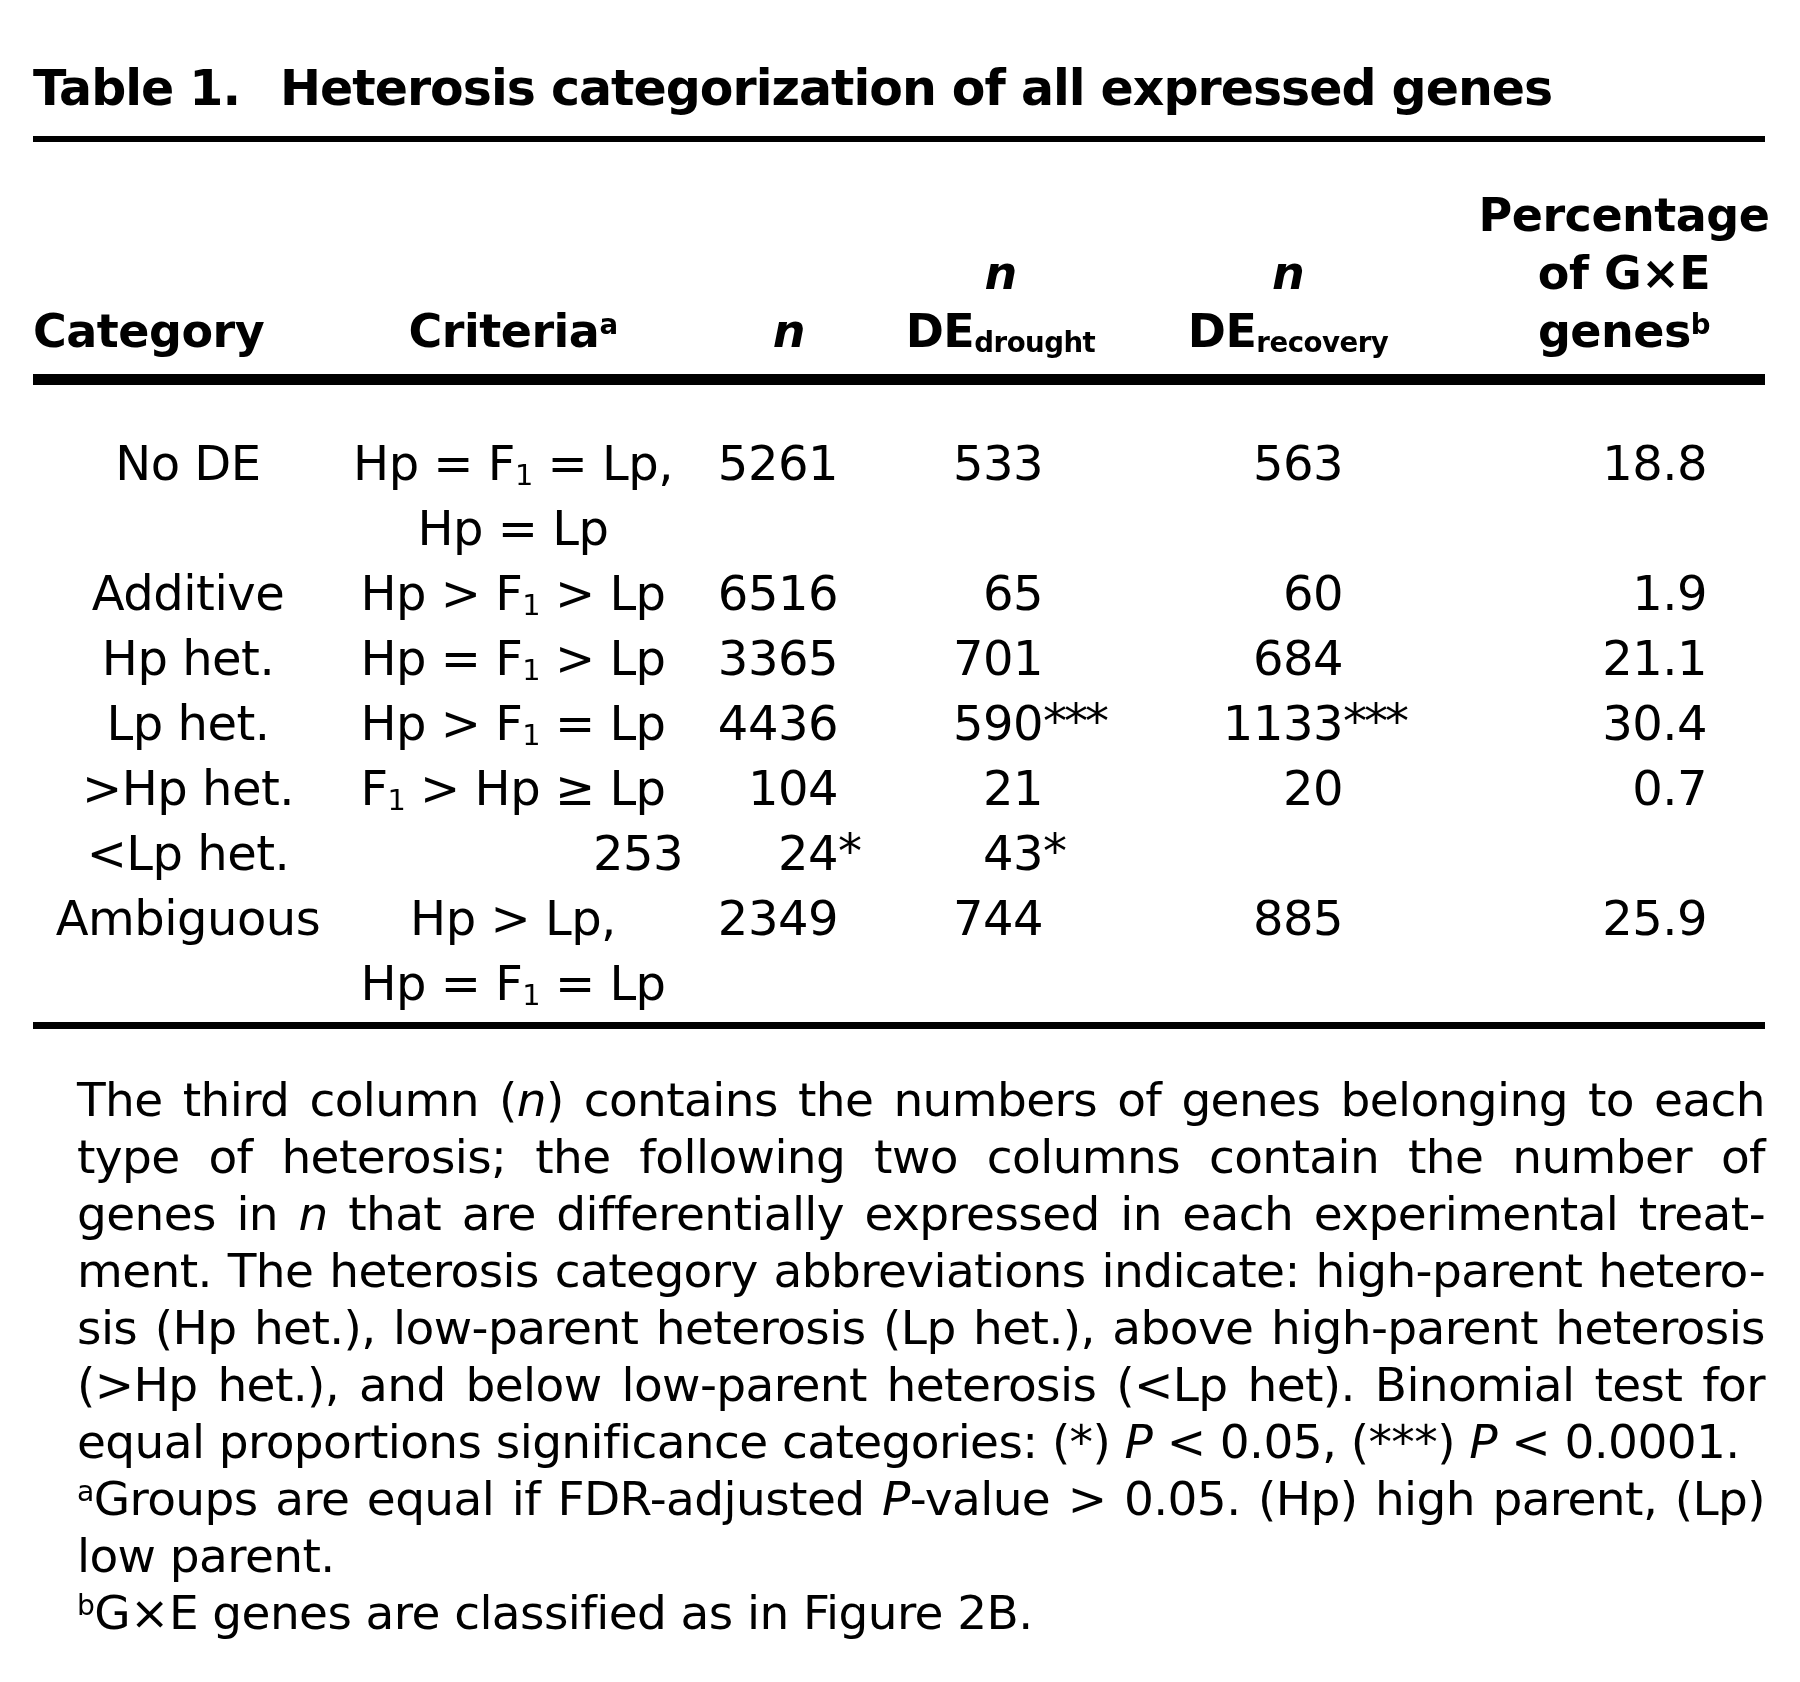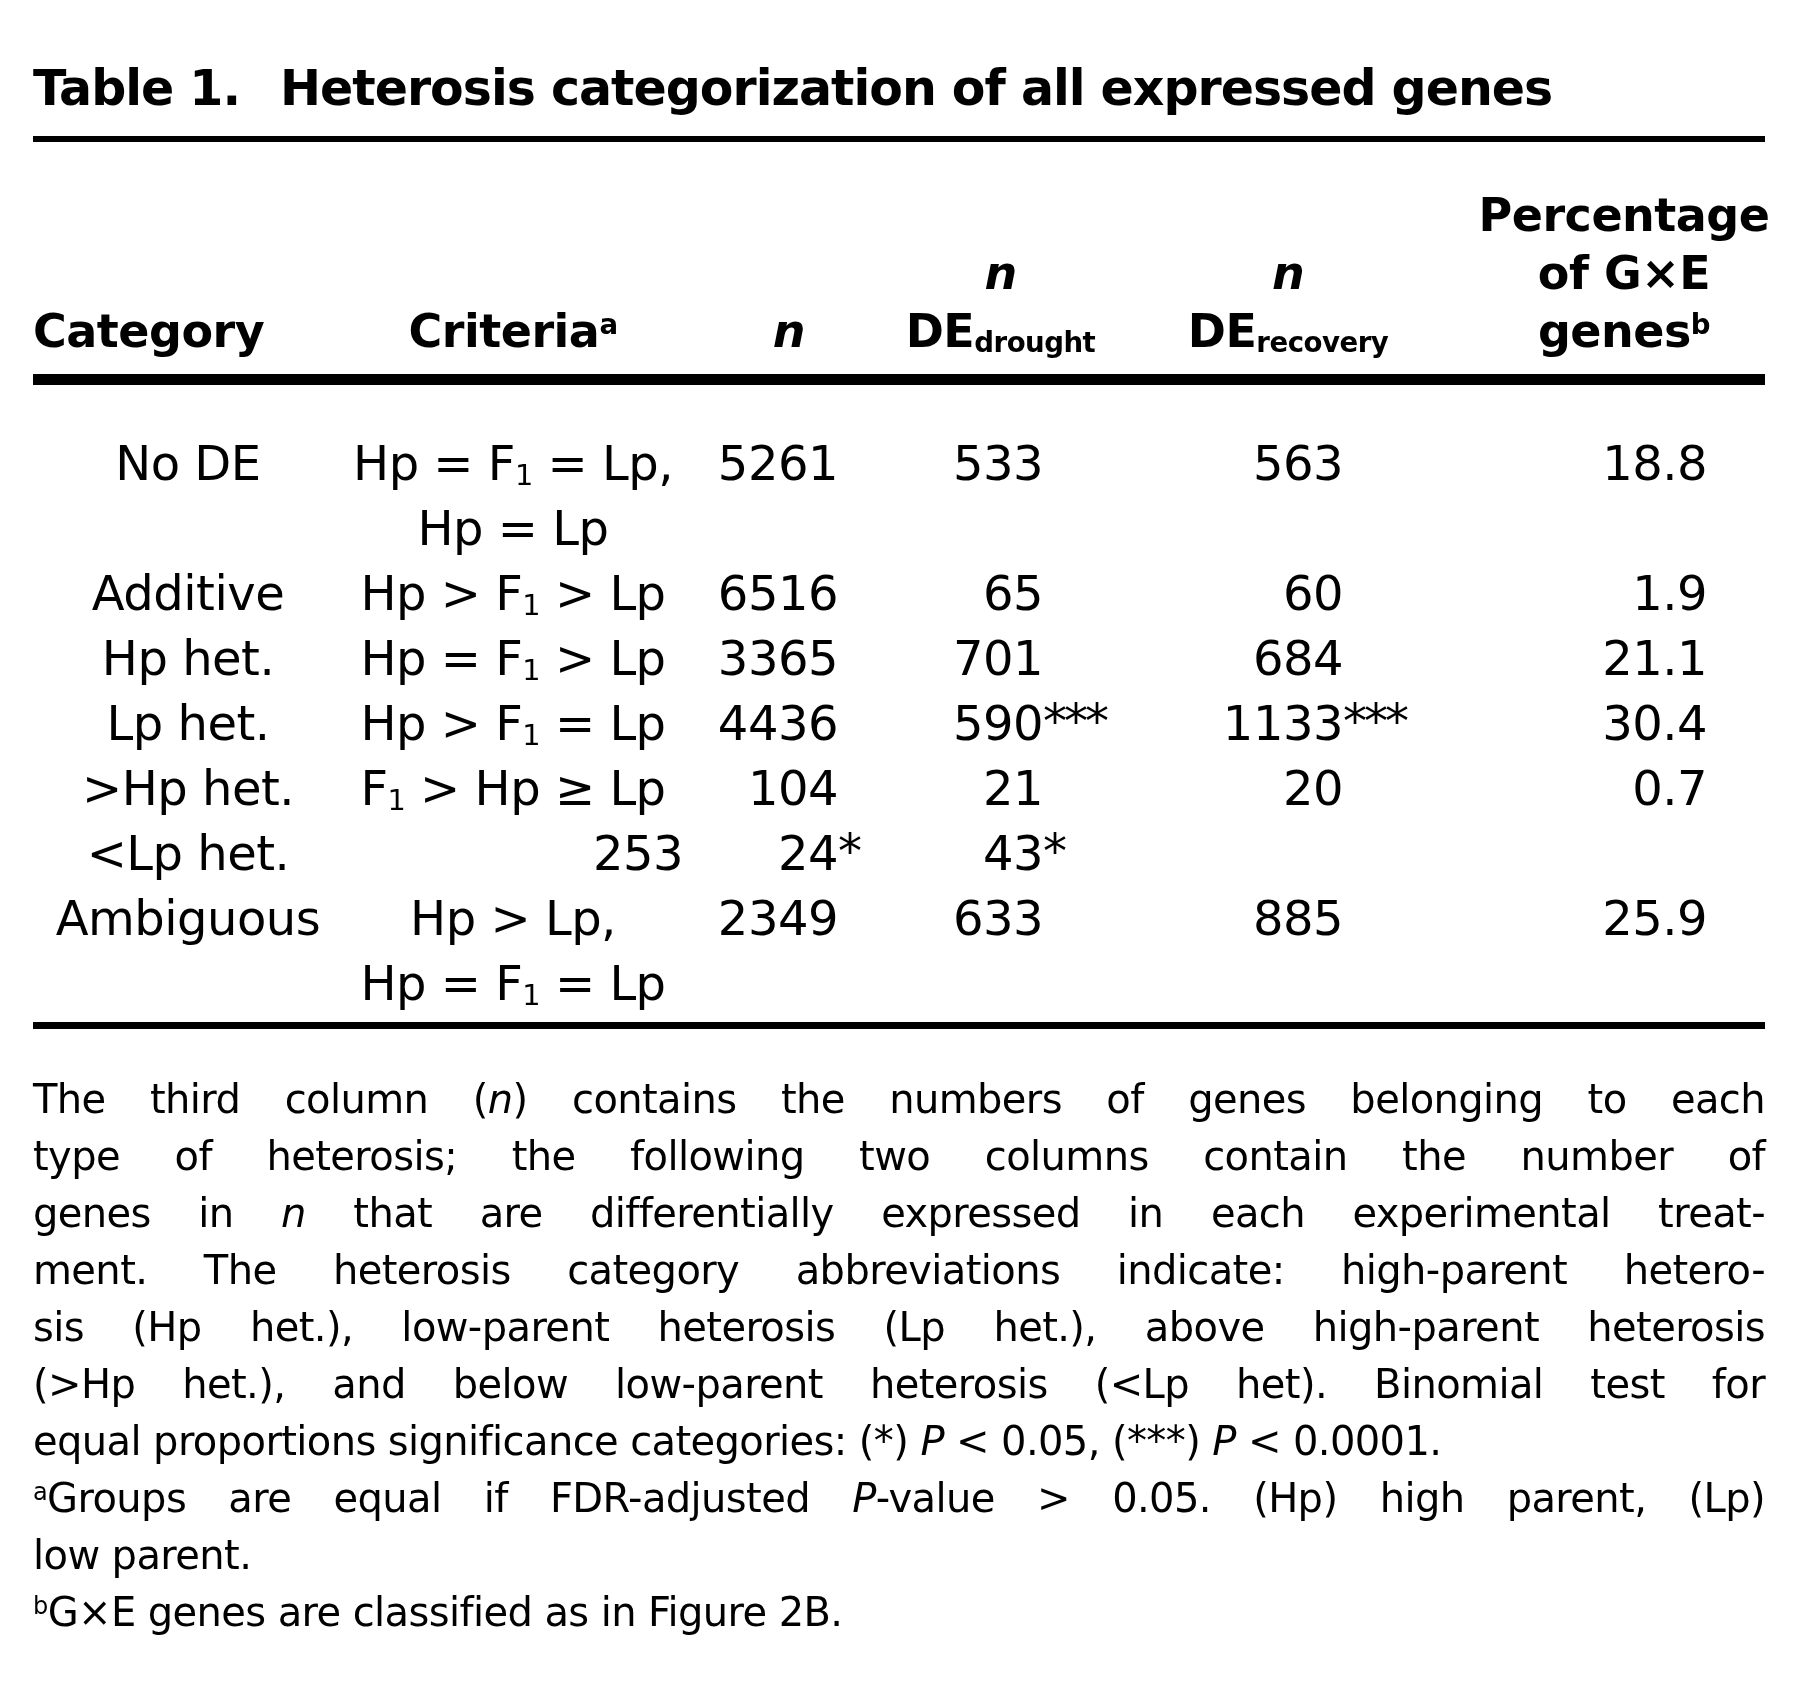--- a/index.html
+++ b/index.html
@@ -40,21 +40,21 @@
   .c6{text-align:right;padding-right:58px;}
   .valwrap{position:relative;display:inline-block;}
   .stars{position:absolute;left:100%;top:-2px;letter-spacing:-3px;white-space:nowrap;}
 
   
   .sub{font-size:0.60em;line-height:0;position:relative;top:0.18em;}
   .sup{font-size:0.60em;line-height:0;position:relative;top:-0.48em;}
   .it{font-style:italic;}
 
   
-  .footnote{margin-top:42px;font-size:40px;line-height:57px;letter-spacing:-0.6px;}
+  .footnote{margin-top:42px;font-size:47px;line-height:57px;letter-spacing:-0.6px;margin-left:44px;}
   .fn-line{text-align:left;}
   .jl{text-align:justify;text-align-last:justify;}
 </style>
 </head>
 <body>
 
 <div class="page">
 
   <div class="title">
     <span class="title-label">Table 1.</span><span class="title-text">Heterosis categorization of all expressed genes</span>
@@ -154,21 +154,21 @@
       <div class="cell c5"><span class="valwrap"><span>43</span><span class="stars">*</span></span></div>
     </div>
 
     <div class="grid row">
       <div class="cell c1">Ambiguous</div>
       <div class="cell c2">
         <div class="crit-line"><span>Hp &gt; Lp,</span></div>
         <div class="crit-line"><span>Hp = F</span><span class="sub">1</span><span> = Lp</span></div>
       </div>
       <div class="cell c3">2349</div>
-      <div class="cell c4"><span class="valwrap"><span>633</span><span class="stars"></span></span></div>
+      <div class="cell c4"><span class="valwrap"><span>744</span><span class="stars"></span></span></div>
       <div class="cell c5"><span class="valwrap"><span>885</span><span class="stars"></span></span></div>
       <div class="cell c6">25.9</div>
     </div>
 
   </div>
 
   <div class="rule rule-bottom"></div>
 
   <div class="footnote">
     <div class="fn-line jl"><span>The third column (</span><span class="it">n</span><span>) contains the numbers of genes belonging to each</span></div>

